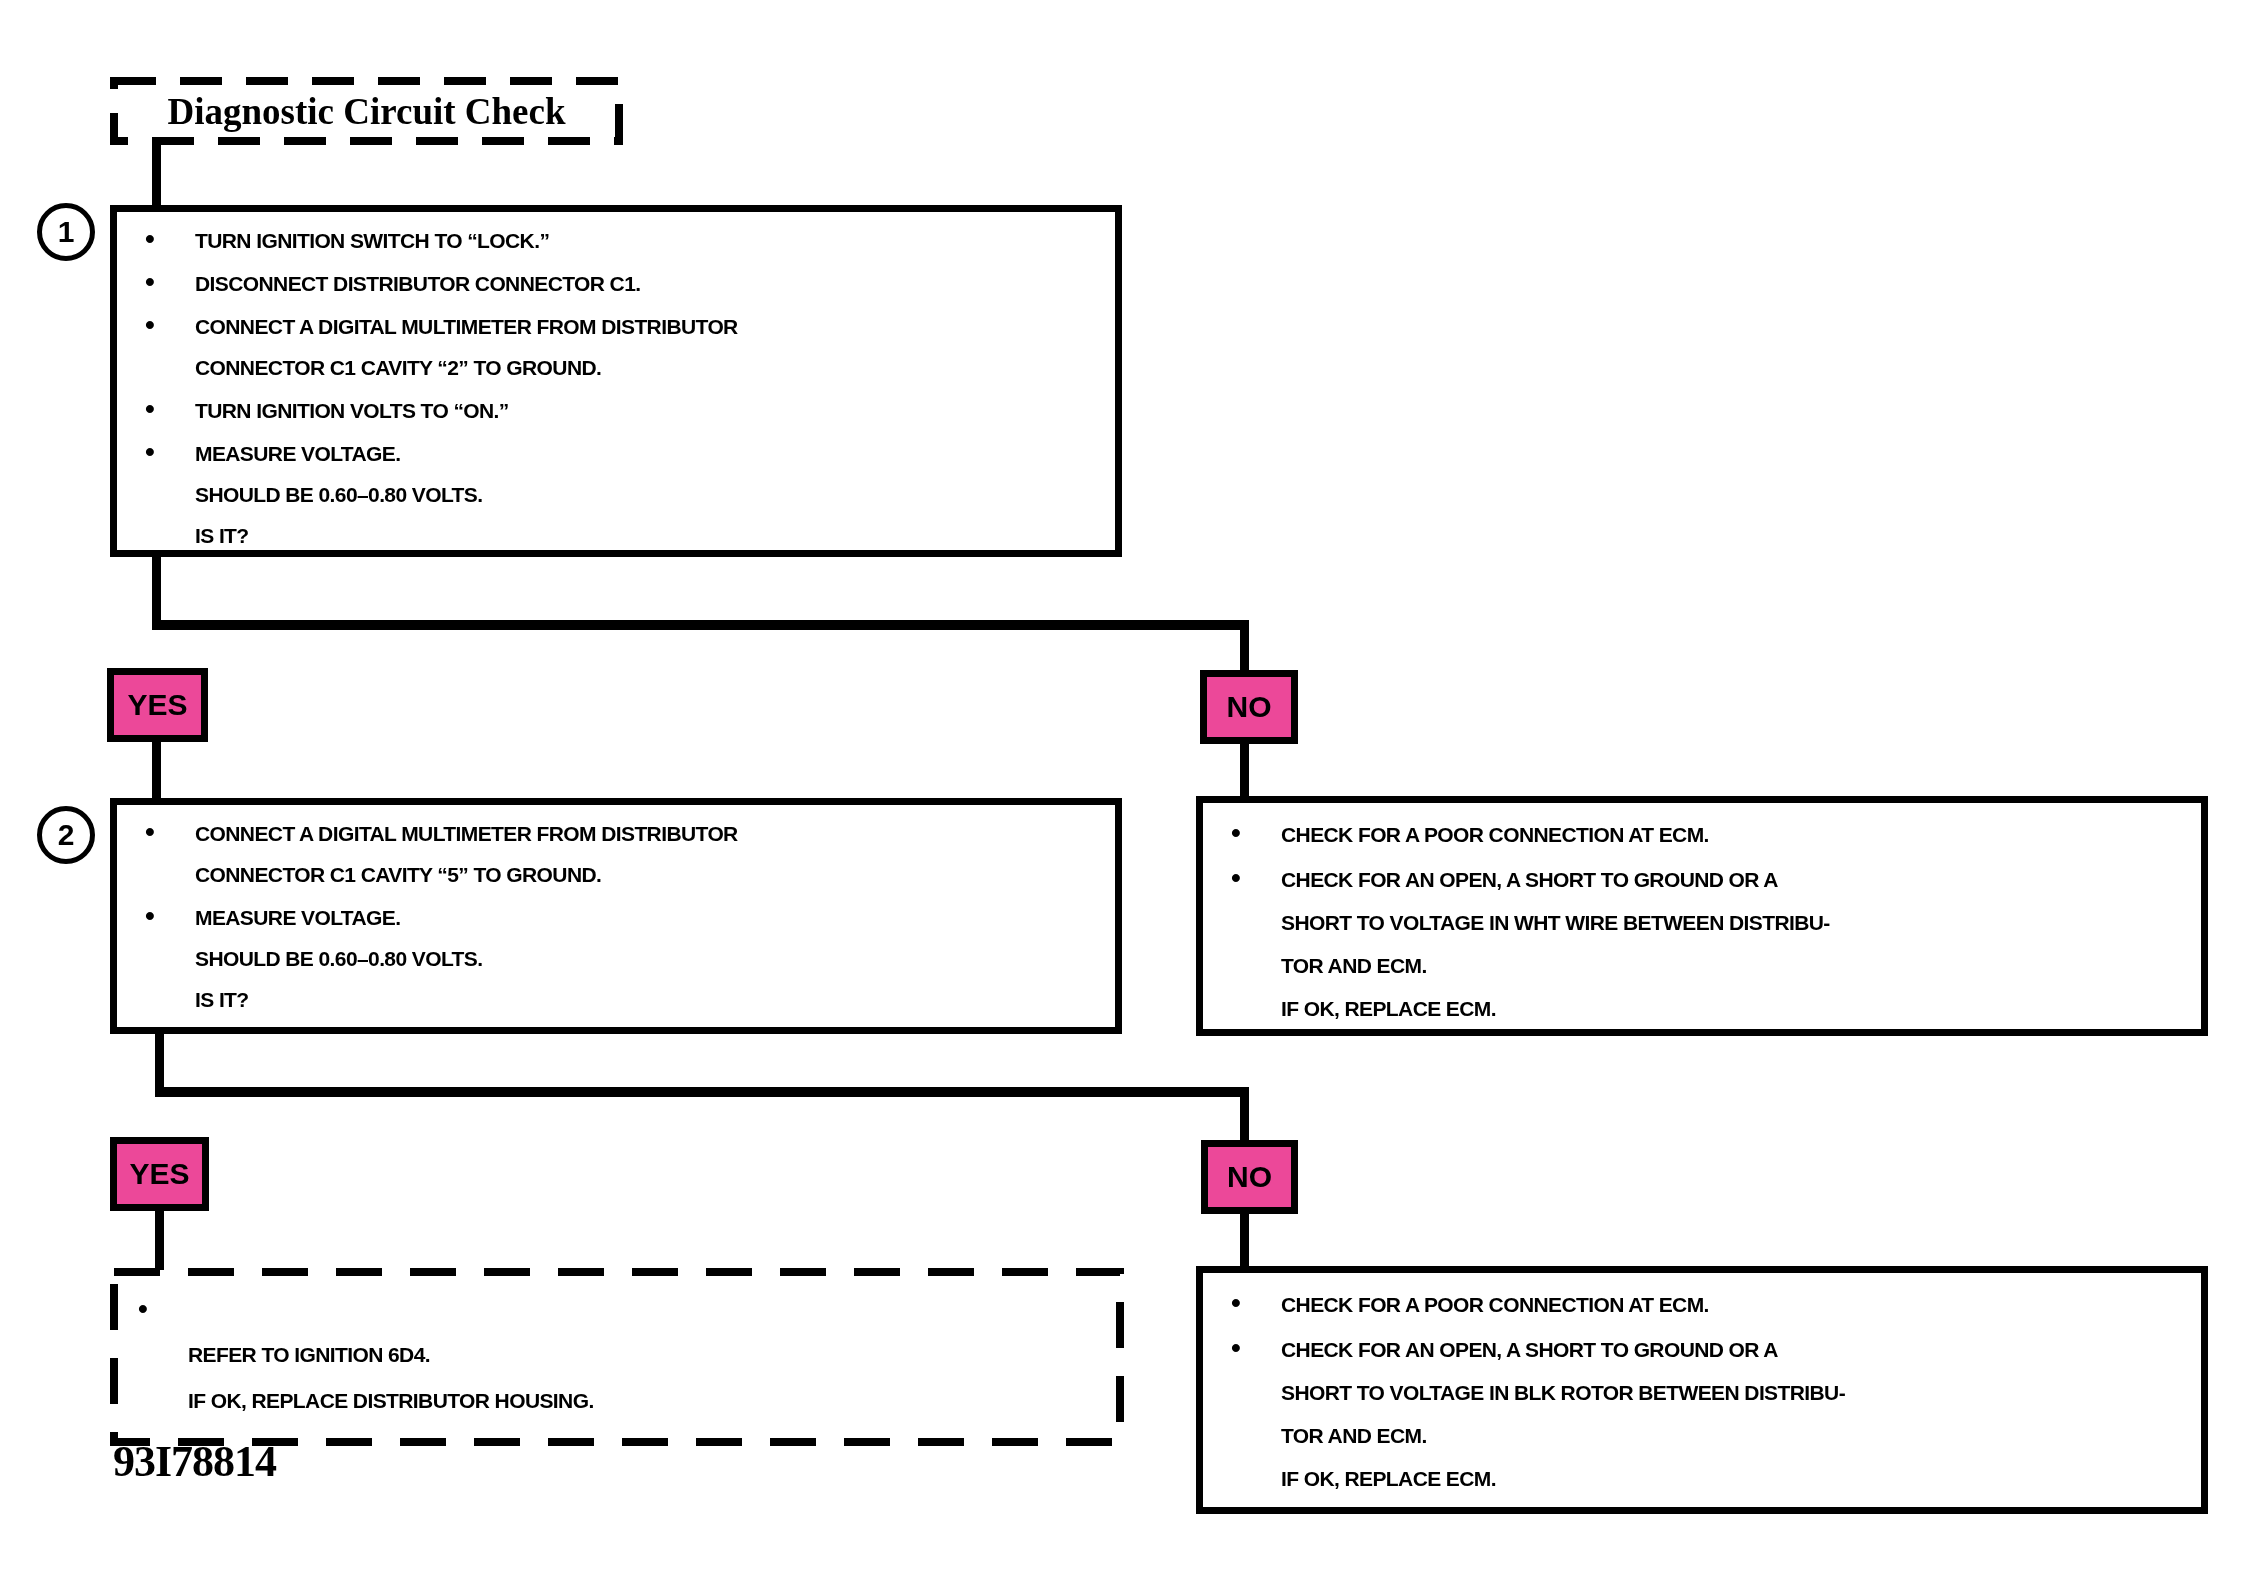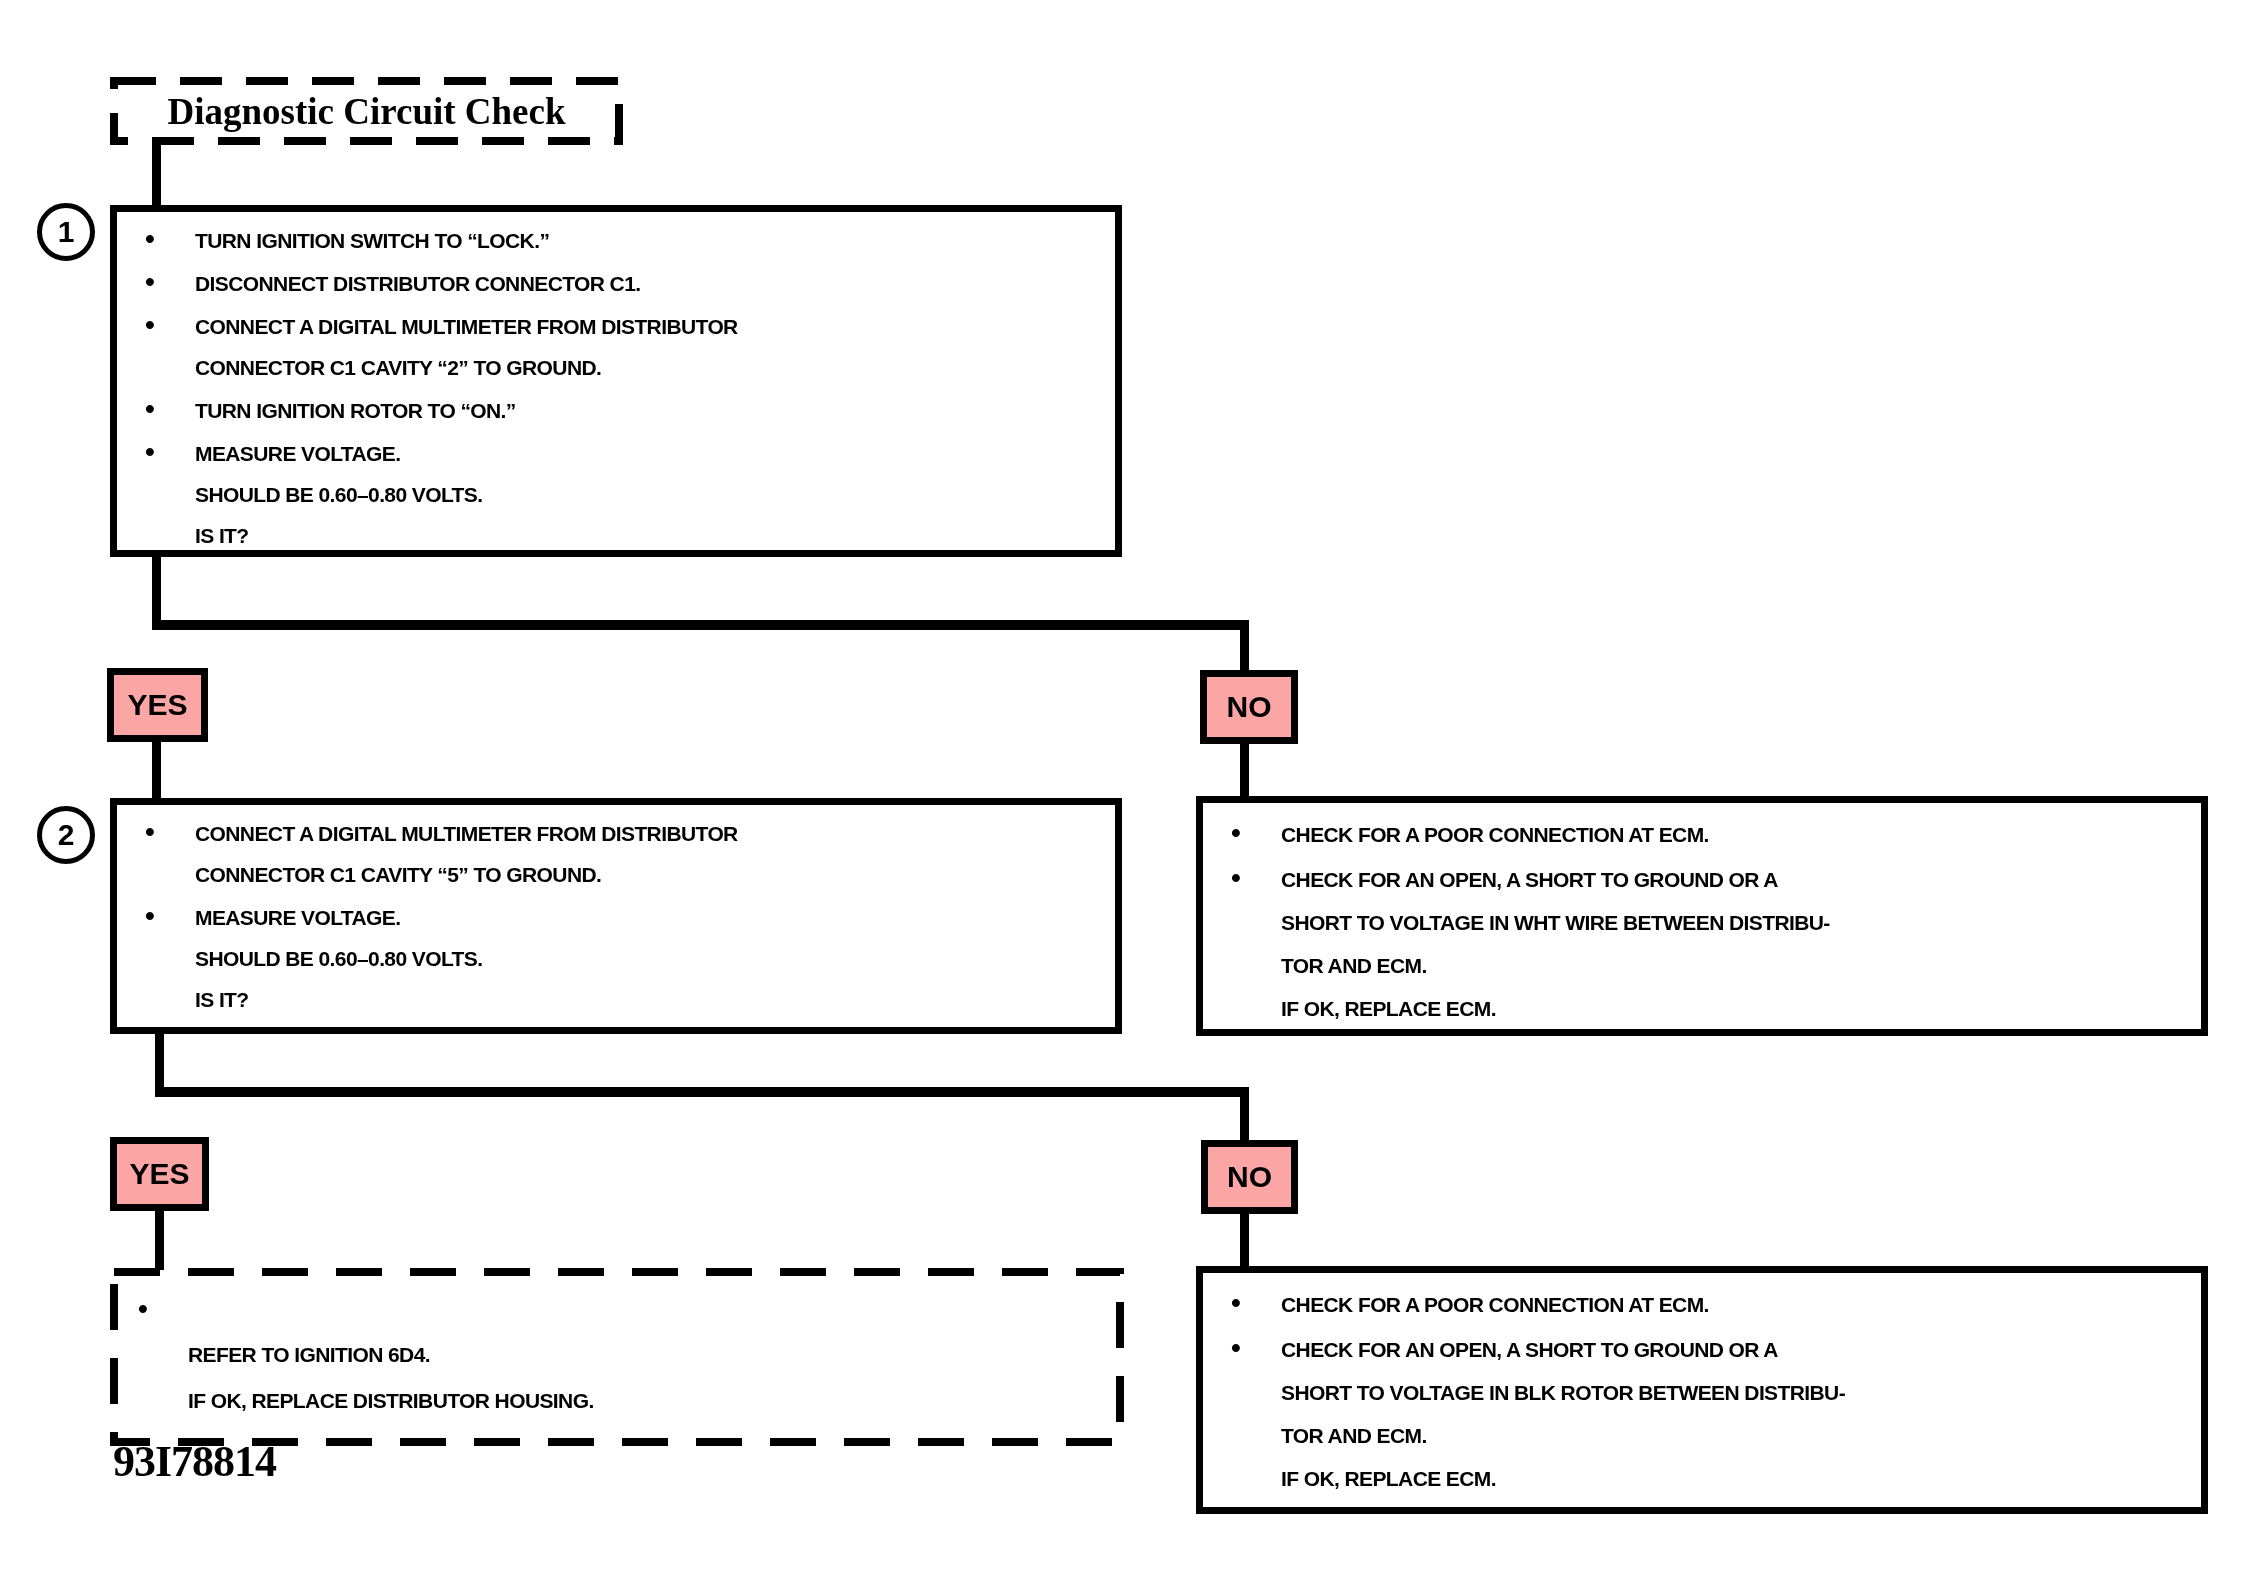--- a/index.html
+++ b/index.html
@@ -25,21 +25,21 @@
     font-size:28px; font-weight:bold;
     padding-left:4px;
   }
   .bt {
     font-size:21px; font-weight:bold;
     letter-spacing:-0.6px;
   }
   .label-box {
     position:absolute;
     border:7px solid #000;
-    background:#fca5a5;
+    background:#ec4899;
     display:flex; align-items:center; justify-content:center;
     font-size:30px; font-weight:bold; letter-spacing:0;
   }
   .vline, .hline { position:absolute; background:#000; }
   .circle {
     position:absolute;
     width:58px; height:58px;
     border:5px solid #000; border-radius:50%;
     display:flex; align-items:center; justify-content:center;
     font-size:30px; font-weight:bold;
@@ -115,21 +115,21 @@
       <div class="tline">
           <span class="bm">•</span>
           <span class="bt">CONNECT A DIGITAL MULTIMETER FROM DISTRIBUTOR</span>
         </div>
       <div class="tline">
           <span class="bm"></span>
           <span class="bt">CONNECTOR C1 CAVITY “2” TO GROUND.</span>
         </div>
       <div class="tline">
           <span class="bm">•</span>
-          <span class="bt">TURN IGNITION ROTOR TO “ON.”</span>
+          <span class="bt">TURN IGNITION VOLTS TO “ON.”</span>
         </div>
       <div class="tline">
           <span class="bm">•</span>
           <span class="bt">MEASURE VOLTAGE.</span>
         </div>
       <div class="tline">
           <span class="bm"></span>
           <span class="bt">SHOULD BE 0.60–0.80 VOLTS.</span>
         </div>
       <div class="tline">

